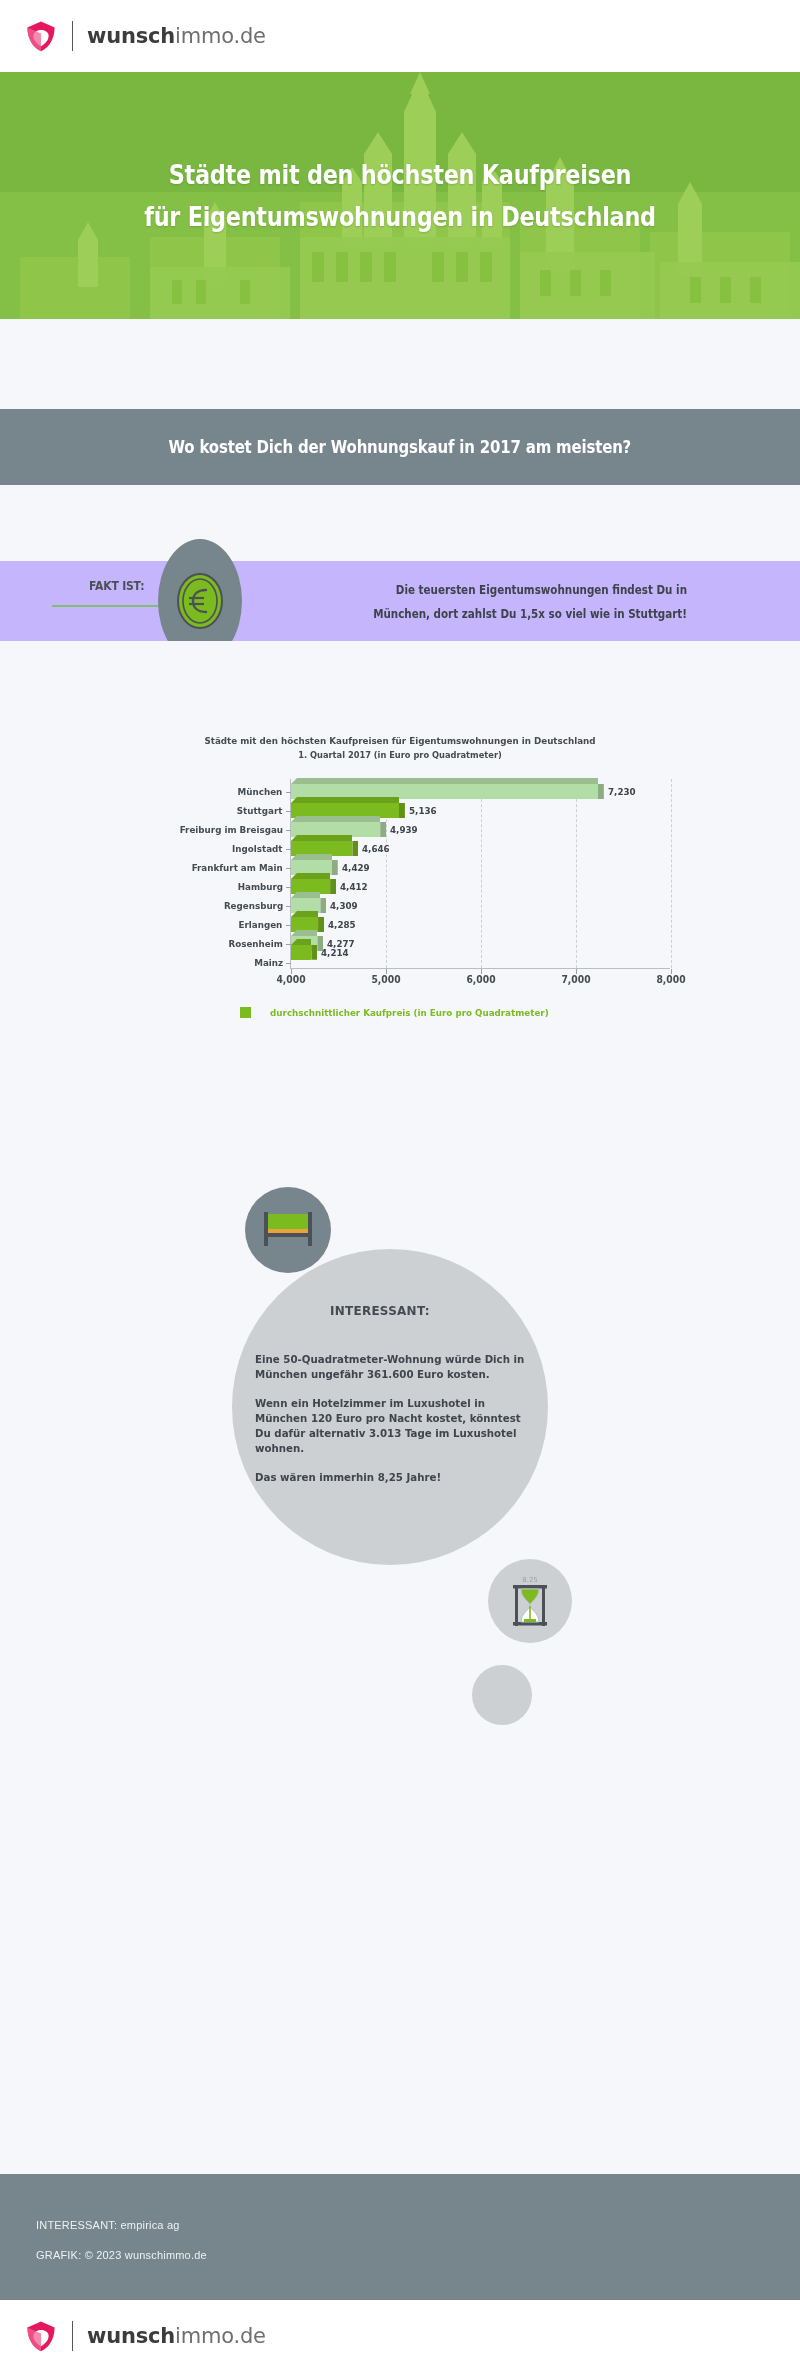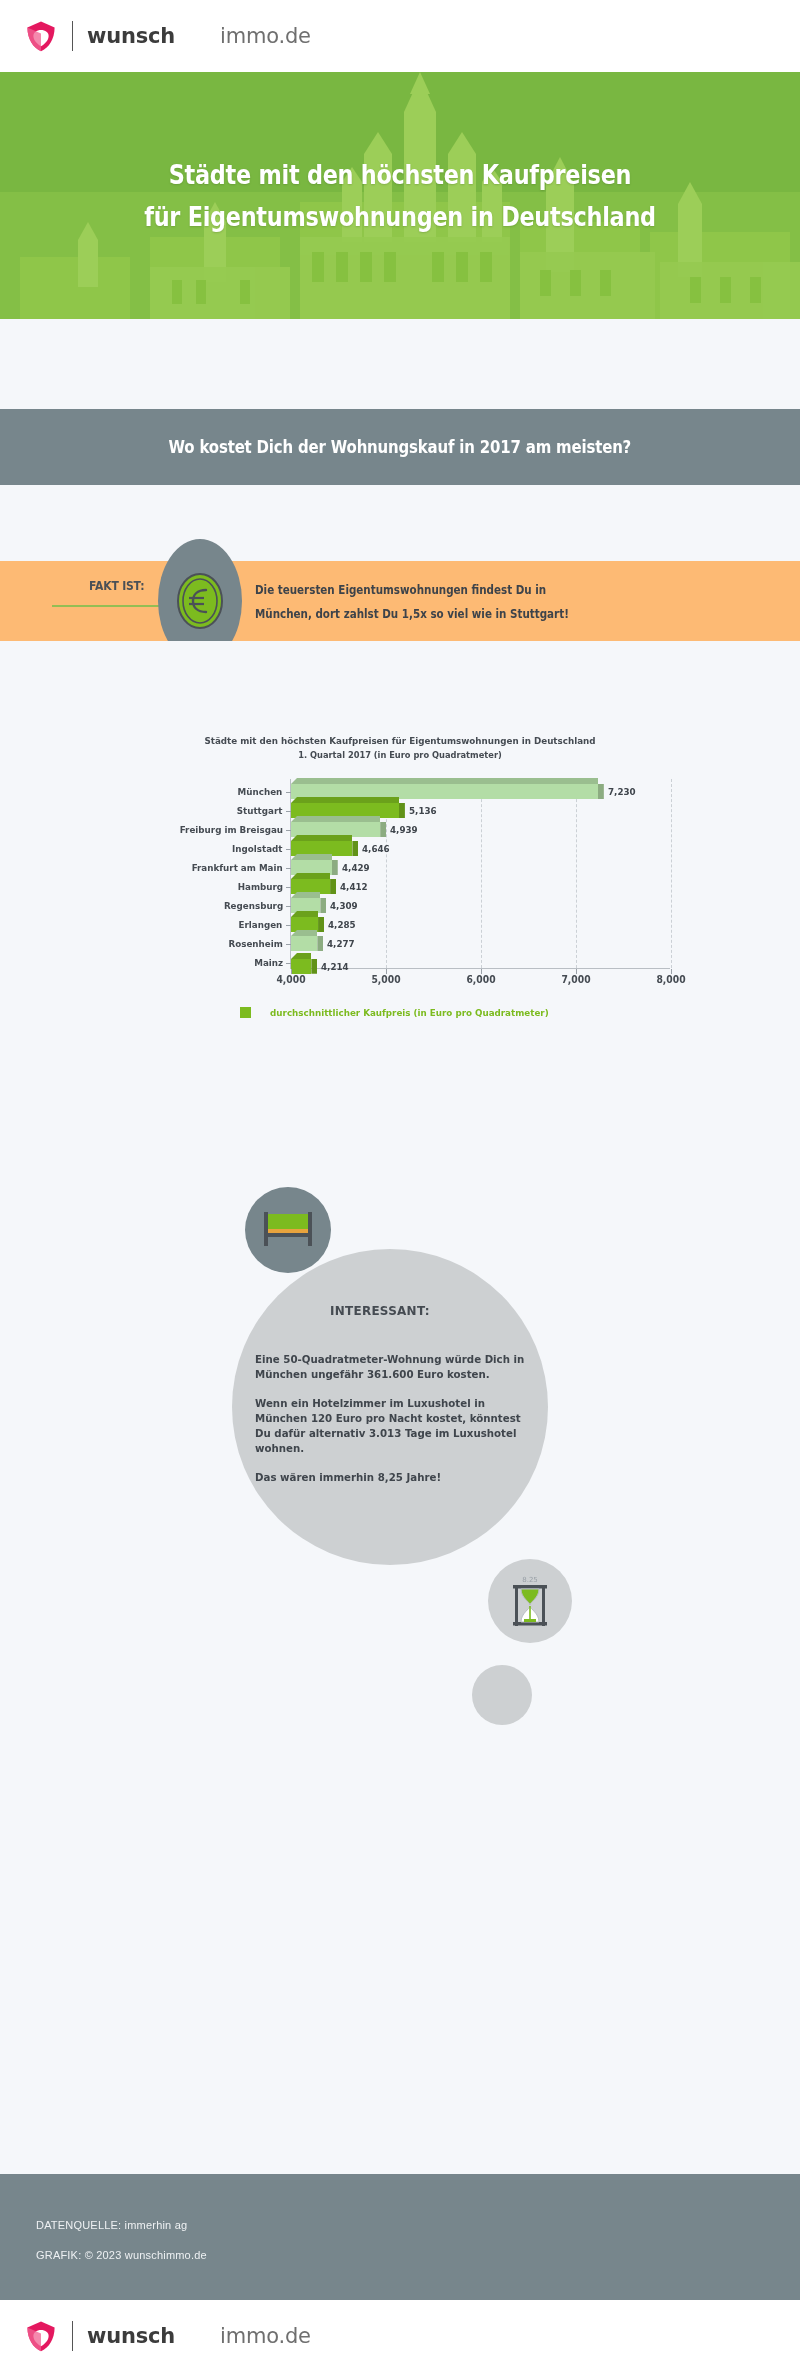--- a/index.html
+++ b/index.html
@@ -21,21 +21,21 @@
   .logo-wrap { display: flex; align-items: center; gap: 14px; }
   .logo-mark { width: 34px; height: 34px; display: block; }
   .logo-sep { width: 1px; height: 30px; background: #555; }
   .logo-text {
     font-size: 21px;
     letter-spacing: -0.2px;
     color: #4a4a4a;
     font-family: "DejaVu Sans", sans-serif;
   }
   .logo-text b { font-weight: 700; color: #3c3c3c; }
-  .logo-text span { font-weight: 400; color: #6f6f6f; margin-left: 45px; }
+  .logo-text span { font-weight: 400; color: #6f6f6f; }
 
   
   .hero {
     position: relative;
     height: 247px;
     background: #78b644;
     overflow: hidden;
   }
   .hero-img { position: absolute; inset: 0; }
   .hero-title {
@@ -72,22 +72,23 @@
     font-size: 17px;
     letter-spacing: -0.2px;
     transform: scaleX(0.88);
     white-space: nowrap;
   }
 
   
   .fact-band {
     position: relative;
     height: 80px;
-    background: #fdba74;
+    background: #c4b5fd;
     margin-top: 76px;
+    text-align: right;
   }
   .fact-label {
     position: absolute;
     left: 86px; top: 18px;
     color: #4a5056;
     font-family: "DejaVu Sans", sans-serif;
     font-weight: 700;
     font-size: 12px;
     letter-spacing: -0.2px;
     transform: scaleX(0.9);
@@ -494,21 +495,21 @@
         <div class="bar-row" style="top: 157.09px; height: 14.82px; width: 380px; padding-left: 45px;">
           <div class="bar3d" style="width: 26.315px;">
             <div class="bar-face" style="background: rgb(179, 221, 166);"></div>
             <div class="bar-top" style="top: -6px; border-bottom-color: rgb(154, 190, 143);"></div>
             <div class="bar-side" style="left: 26.315px; background: rgb(140, 172, 129); clip-path: polygon(0px 0px, 100% -100%, 100% 100%, 0px 100%);"></div>
           </div>
           <div class="bar-value" style="left: 36.315px;">4,277</div>
         </div>
         <div class="cat-label" style="top: 178.5px;">Mainz</div>
         <div class="tick" style="top: 183.5px;"></div>
-        <div class="bar-row" style="top: 180px; height: 14.82px; width: 380px;">
+        <div class="bar-row" style="top: 166px; height: 14.82px; width: 380px;">
           <div class="bar3d" style="width: 20.33px;">
             <div class="bar-face" style="background: rgb(124, 187, 31);"></div>
             <div class="bar-top" style="top: -6px; border-bottom-color: rgb(107, 161, 27);"></div>
             <div class="bar-side" style="left: 20.33px; background: rgb(97, 146, 24); clip-path: polygon(0px 0px, 100% -100%, 100% 100%, 0px 100%);"></div>
           </div>
           <div class="bar-value" style="left: 30.33px;">4,214</div>
         </div>
         <div class="xtick-mark" style="left: 0px;"></div>
         <div class="xtick-label" style="left: 0px;">4,000</div>
         <div class="xtick-mark" style="left: 95px;"></div>
@@ -556,21 +557,21 @@
       <path d="M16 17 C16 26 25 30 25 33 C25 30 34 26 34 17 Z" fill="#7cbb1f" stroke="#b9bec4" stroke-width="1"></path>
       <path d="M16 50 C16 41 25 37 25 34 C25 37 34 41 34 50 Z" fill="#ffffff" stroke="#b9bec4" stroke-width="1"></path>
       <line x1="25" y1="34" x2="25" y2="49" stroke="#7cbb1f" stroke-width="1.6"></line>
       <rect x="19" y="47" width="12" height="3" fill="#7cbb1f"></rect>
     </svg>
   </div>
   <div class="int-smallcircle"></div>
 </div>
 
 <div class="footer-band">
-  <div class="footer-line">DATENQUELLE: immerhin ag</div>
+  <div class="footer-line">INTERESSANT: empirica ag</div>
   <div class="footer-line">GRAFIK: © 2023 wunschimmo.de</div>
 </div>
 
 <div class="footer-logo-bar">
   <div class="logo-wrap">
     <svg class="logo-mark" viewBox="0 0 40 40">
       <path d="M20 3 L36 10 C36 24 29 34 20 38 C11 34 4 24 4 10 Z" fill="#e4185f"></path>
       <path d="M20 13 C25 13 29 16 29 20 C29 25 24 30 20 32 C16 30 11 25 11 20 C11 16 15 13 20 13 Z" fill="#ffffff"></path>
       <path d="M20 38 C11 34 4 24 4 10 L20 17 Z" fill="#f06292" opacity="0.75"></path>
     </svg>

